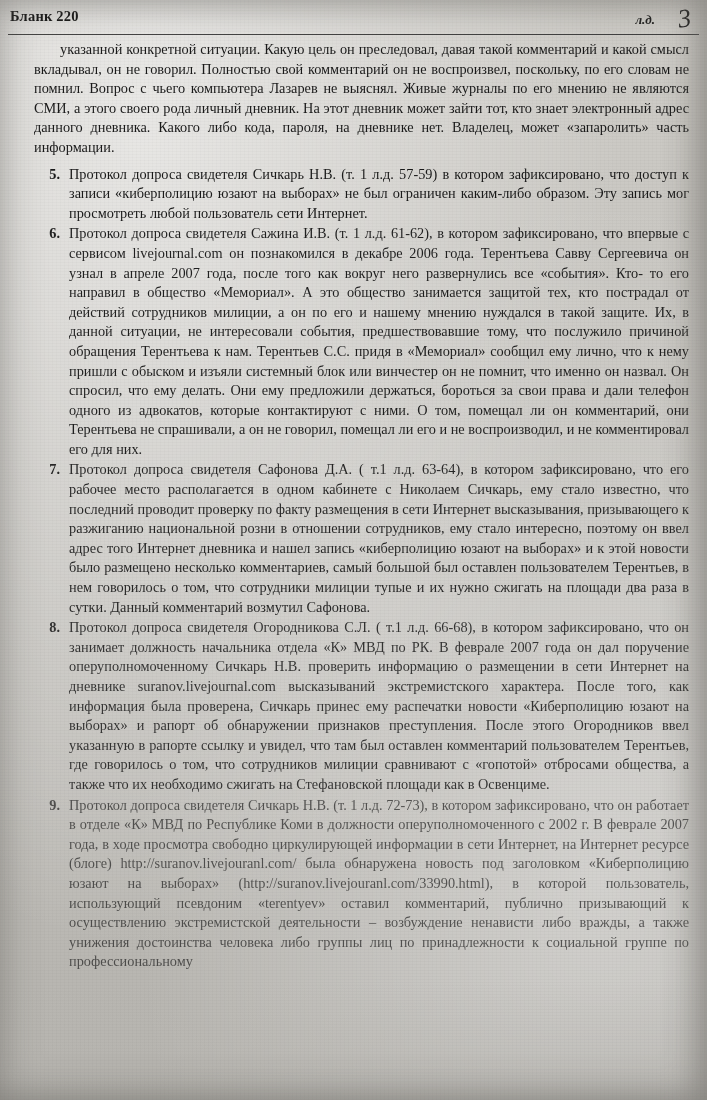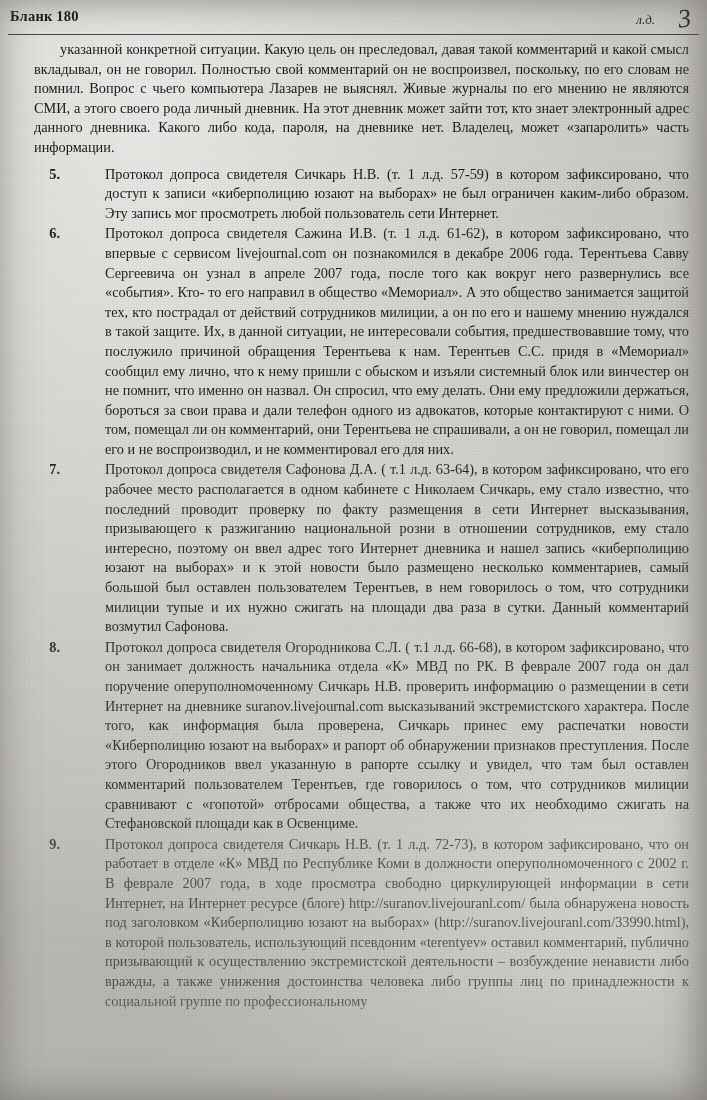--- a/index.html
+++ b/index.html
@@ -60,20 +60,21 @@
     border-top: 1.6px solid #2a2a2a;
     opacity: 0.85;
   }
   .ld {
     position: absolute;
     right: 52px;
     top: 4px;
     font-size: 13px;
     font-style: italic;
     color: #20201f;
+    font-weight: bold;
   }
   .folio {
     position: absolute;
     right: 16px;
     top: -4px;
     font-size: 26px;
     font-family: "Liberation Serif", serif;
     font-style: italic;
     color: #1c1c1c;
     transform: rotate(-8deg);
@@ -104,21 +105,20 @@
     flex: 0 0 26px;
     text-align: right;
     padding-right: 9px;
     font-weight: bold;
     font-size: 14.3px;
     line-height: 19.6px;
   }
   .item .txt {
     flex: 1 1 auto;
     text-align: justify;
-    margin-left: 36px;
   }
 
   
   .f0 { opacity: 1; }
   .f1 { opacity: 0.97; }
   .f2 { opacity: 0.93; }
   .f3 { opacity: 0.86; filter: blur(0.18px); }
   .f5 { opacity: 0.68; filter: blur(0.4px); }
 
   .bottom-fade {
@@ -130,21 +130,21 @@
     pointer-events: none;
     background: linear-gradient(to bottom, rgba(190,188,183,0) 0%, rgba(186,184,179,0.35) 55%, rgba(180,178,173,0.6) 100%);
   }
 </style>
 </head>
 <body>
 
 <div class="page">
 
   <div class="header">
-    <div class="stamp">Бланк 180</div>
+    <div class="stamp">Бланк 220</div>
     <div class="ld">л.д.</div>
     <div class="folio">3</div>
     <div class="header-rule"></div>
   </div>
 
   <div class="body">
 
     <p class="lead f0">указанной конкретной ситуации. Какую цель он преследовал, давая такой комментарий и какой смысл вкладывал, он не говорил. Полностью свой комментарий он не воспроизвел, поскольку, по его словам не помнил. Вопрос с чьего компьютера Лазарев не выяснял. Живые журналы по его мнению не являются СМИ, а этого своего рода личный дневник. На этот дневник может зайти тот, кто знает электронный адрес данного дневника. Какого либо кода, пароля, на дневнике нет. Владелец, может «запаролить» часть информации.</p>
 
     <div class="item f0">

